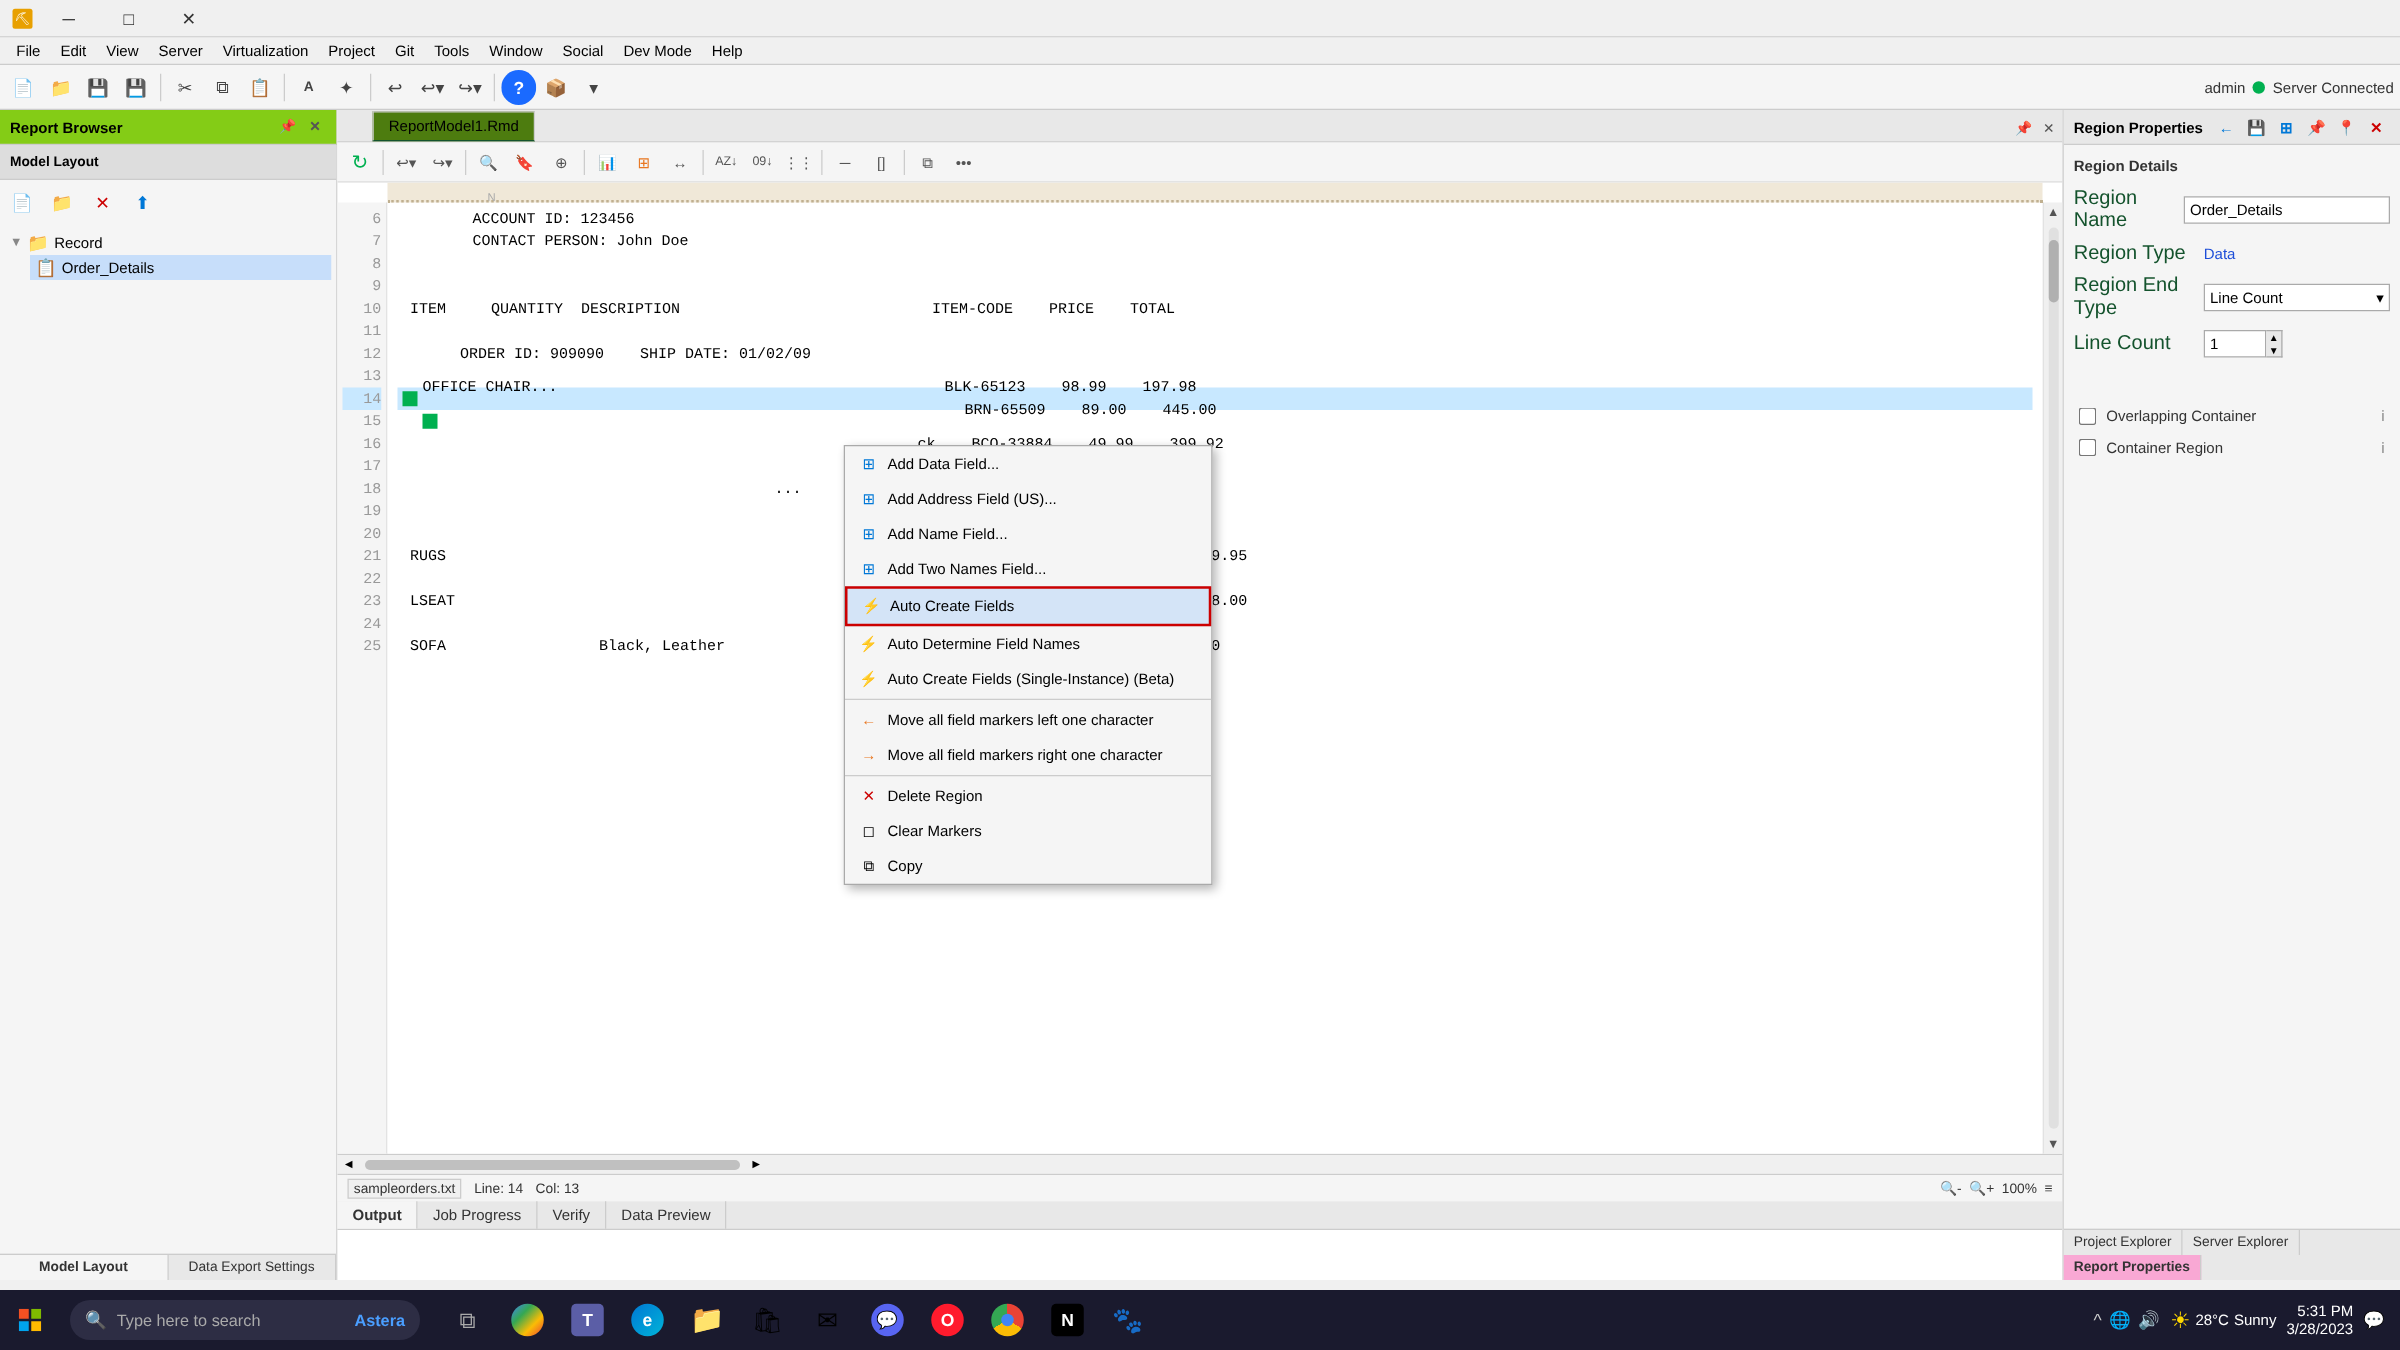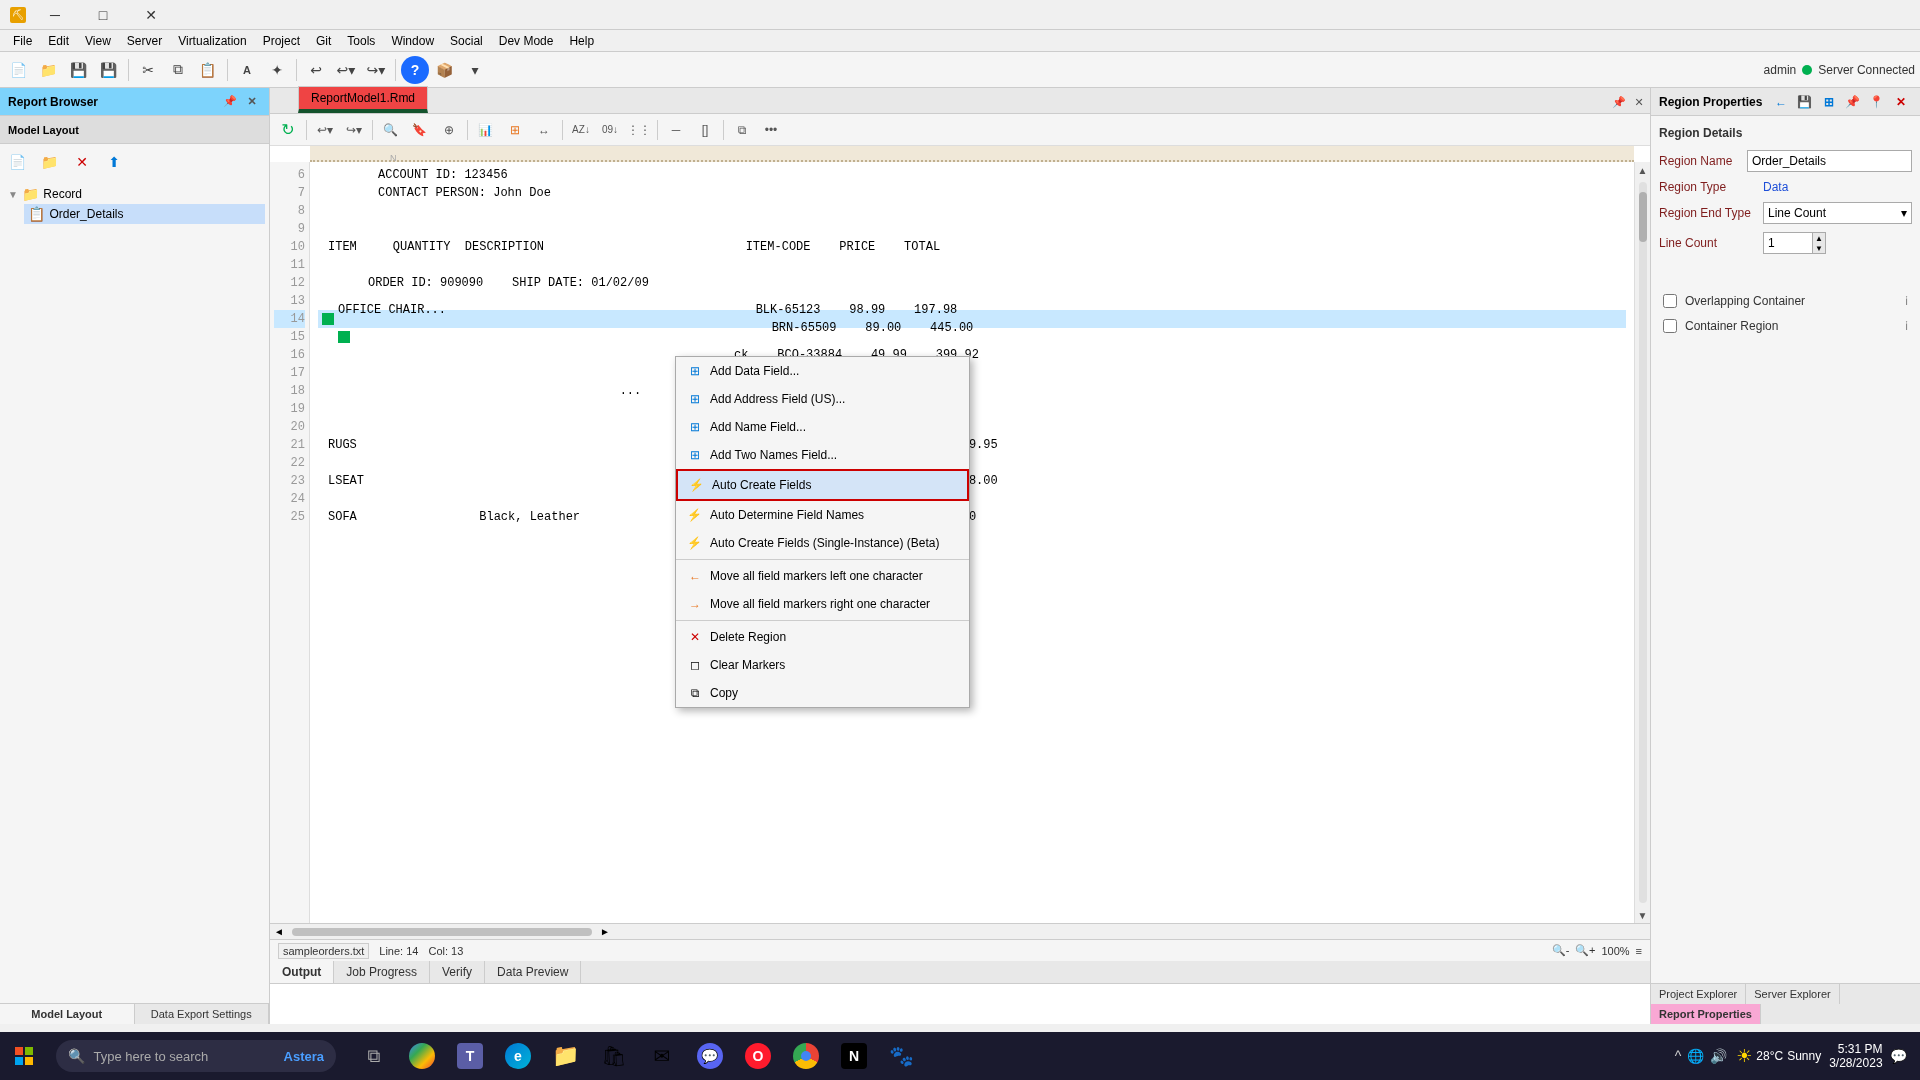--- a/index.html
+++ b/index.html
@@ -21,38 +21,38 @@
     .toolbar-btn { width: 28px; height: 28px; display: flex; align-items: center; justify-content: center; cursor: pointer; border: 1px solid transparent; border-radius: 2px; font-size: 14px; color: #444; }
     .toolbar-sep { width: 1px; height: 22px; background: #ccc; margin: 0 3px; }
     .toolbar-server { margin-left: auto; display: flex; align-items: center; gap: 6px; font-size: 12px; color: #333; }
     .server-dot { width: 10px; height: 10px; background: #00b050; border-radius: 50%; }
 
     
     .main-layout { display: flex; height: calc(1080px - 30px - 22px - 36px - 28px - 28px); }
 
     
     .left-panel { width: 270px; background: #f5f5f5; border-right: 1px solid #ccc; display: flex; flex-direction: column; }
-    .panel-header { background: #7dd3fc; height: 28px; display: flex; align-items: center; padding: 0 8px; border-bottom: 1px solid #ccc; font-size: 12px; font-weight: 600; gap: 4px; }
+    .panel-header { background: #84cc16; height: 28px; display: flex; align-items: center; padding: 0 8px; border-bottom: 1px solid #ccc; font-size: 12px; font-weight: 600; gap: 4px; }
     .panel-header-actions { margin-left: auto; display: flex; gap: 4px; }
     .panel-icon-btn { width: 18px; height: 18px; display: flex; align-items: center; justify-content: center; cursor: pointer; font-size: 11px; color: #555; }
 
     .tree-area { flex: 1; padding: 4px; overflow: auto; }
     .tree-item { display: flex; align-items: center; gap: 4px; padding: 2px 4px; cursor: pointer; }
     .tree-item.selected { background: #c7defa; }
     .tree-children { margin-left: 20px; }
 
     .panel-tabs { display: flex; border-top: 1px solid #ccc; background: #e8e8e8; }
     .panel-tab { flex: 1; text-align: center; padding: 4px 2px; font-size: 11px; cursor: pointer; border-right: 1px solid #ccc; color: #333; }
     .panel-tab.active { background: #f5f5f5; font-weight: 600; }
 
     
     .center-panel { flex: 1; display: flex; flex-direction: column; background: #fff; }
     .tab-bar { background: #e8e8e8; height: 26px; display: flex; align-items: flex-end; border-bottom: 1px solid #ccc; }
     .doc-tab { padding: 4px 12px; font-size: 12px; cursor: pointer; background: #fff; border: 1px solid #ccc; border-bottom: none; margin-left: 4px; }
-    .doc-tab.active { background: #ef4444; border-bottom: 4px solid #14532d; margin-left: 28px; }
+    .doc-tab.active { background: #4d7c0f; border-bottom: 1px solid #14532d; margin-left: 28px; }
 
     .editor-toolbar { background: #f5f5f5; height: 32px; display: flex; align-items: center; padding: 0 5px; border-bottom: 1px solid #ddd; gap: 3px; }
     .editor-btn { width: 26px; height: 26px; display: flex; align-items: center; justify-content: center; cursor: pointer; border: 1px solid transparent; border-radius: 2px; font-size: 12px; color: #555; }
     .editor-sep { width: 1px; height: 20px; background: #ccc; margin: 0 2px; }
 
     .editor-area { flex: 1; display: flex; overflow: hidden; position: relative; }
     .line-numbers { width: 40px; background: #f5f5f5; border-right: 1px solid #ddd; padding: 4px 4px; font-family: 'Courier New', monospace; font-size: 12px; color: #999; line-height: 18px; overflow: hidden; }
     .line-number { text-align: right; height: 18px; }
     .editor-content { flex: 1; overflow: auto; font-family: 'Courier New', monospace; font-size: 12px; line-height: 18px; padding: 4px 8px; background: #fff; position: relative; }
     .editor-line { height: 18px; white-space: pre; display: flex; align-items: center; }
@@ -74,21 +74,21 @@
     .ctx-icon-orange { color: #e87722; }
     .ctx-icon-red { color: #cc0000; }
 
     
     .right-panel { width: 270px; background: #f5f5f5; border-left: 1px solid #ccc; display: flex; flex-direction: column; }
     .right-panel-header { background: #e8e8e8; height: 28px; display: flex; align-items: center; padding: 0 8px; border-bottom: 1px solid #ccc; font-size: 12px; font-weight: 600; gap: 4px; }
 
     .region-details { padding: 10px 8px; flex: 1; }
     .region-details h3 { font-size: 12px; font-weight: 600; margin-bottom: 10px; color: #333; }
     .field-row { display: flex; align-items: center; margin-bottom: 8px; gap: 4px; }
-    .field-label { width: 100px; font-size: 12px; color: #7f1d1d; }
+    .field-label { width: 100px; font-size: 16px; color: #14532d; }
     .field-value { flex: 1; font-size: 12px; color: #1d4ed8; }
     .field-input { flex: 1; border: 1px solid #aaa; background: #fff; padding: 2px 4px; font-size: 12px; height: 22px; }
     .field-dropdown { flex: 1; border: 1px solid #aaa; background: #fff; padding: 2px 4px; font-size: 12px; height: 22px; display: flex; align-items: center; justify-content: space-between; cursor: pointer; }
 
     .checkbox-row { display: flex; align-items: center; gap: 8px; margin-bottom: 8px; padding: 0 4px; }
     .checkbox-row input[type="checkbox"] { width: 14px; height: 14px; }
     .checkbox-label { font-size: 12px; color: #333; flex: 1; }
     .info-icon { color: #888; font-size: 12px; cursor: pointer; }
 
     .right-panel-tabs { display: flex; border-top: 1px solid #ccc; background: #e8e8e8; flex-wrap: wrap; margin-top: 36px; }

